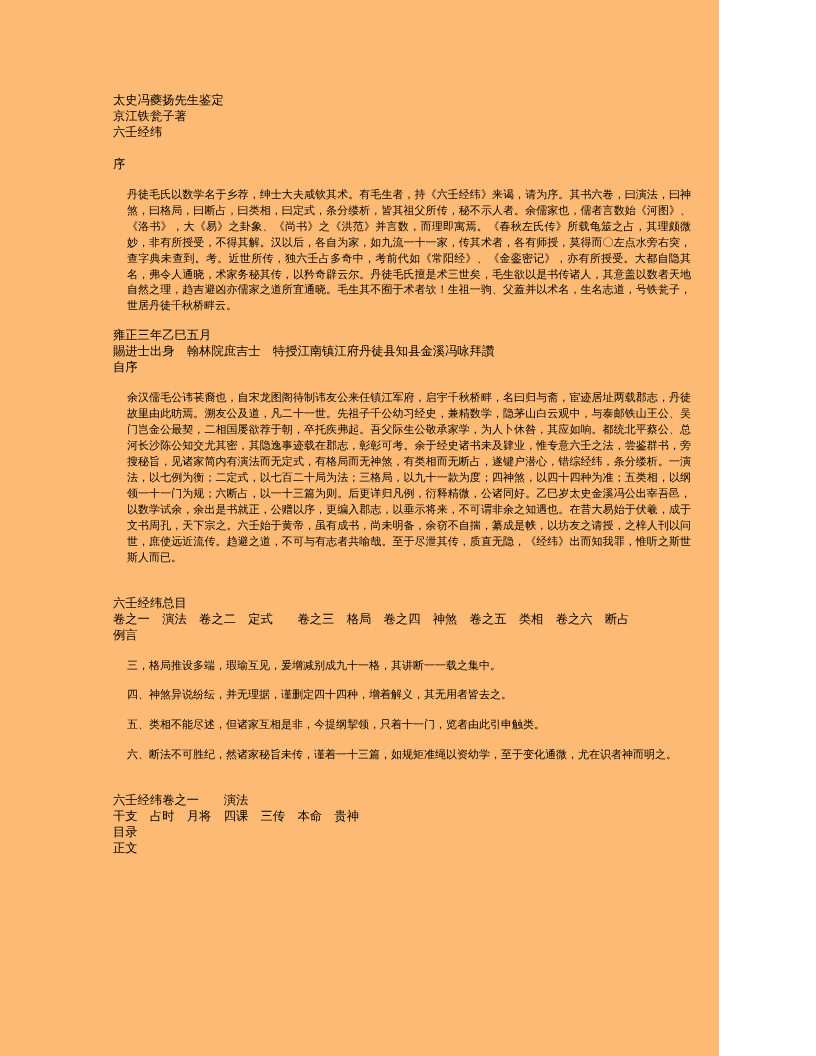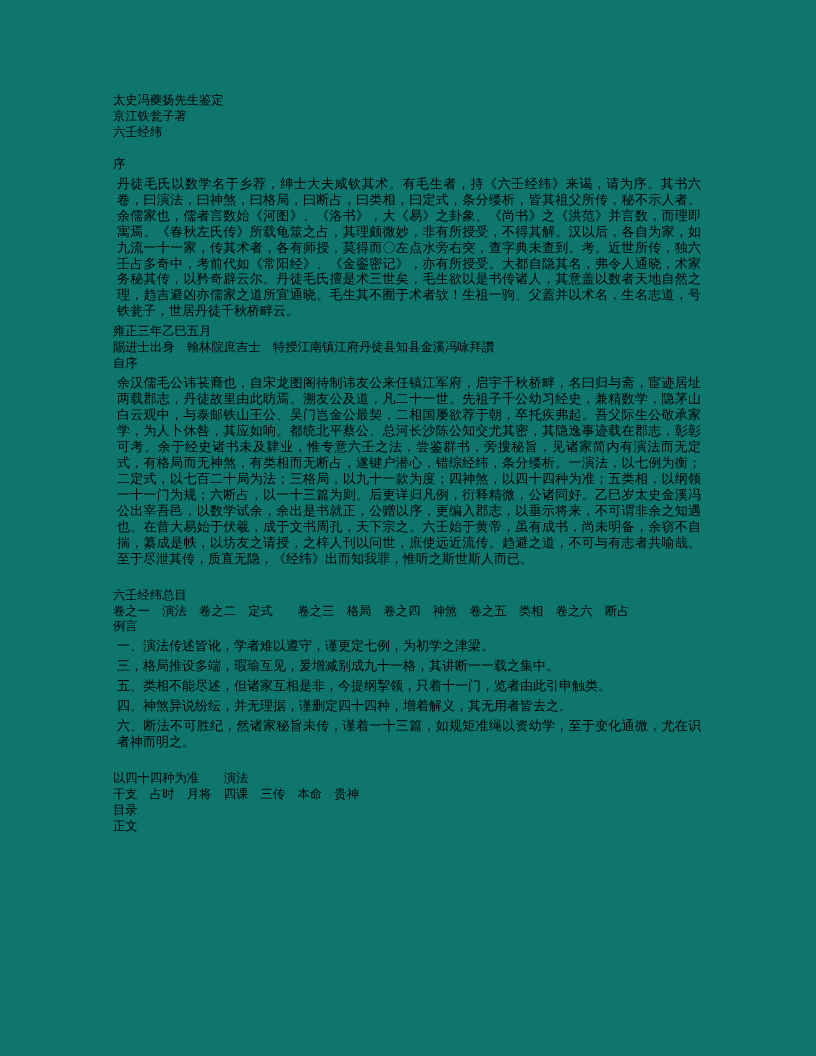--- a/index.html
+++ b/index.html
@@ -10,47 +10,46 @@
   }
   body {
     width: 816px;
     height: 1056px;
     font-family: "DejaVu Sans", "Liberation Sans", sans-serif;
     color: #000000;
     overflow: hidden;
   }
   .page {
     position: relative;
-    width: 816px;
+    width: 719px;
     height: 1056px;
-    background: #0f766e;
+    background: #fdba74;
     box-sizing: border-box;
   }
   .text-column {
     position: absolute;
     left: 113px;
     top: 93px;
     width: 592px;
   }
   .line {
     font-size: 12.3px;
     line-height: 15.95px;
     letter-spacing: 0px;
     white-space: nowrap;
     color: #000000;
   }
   .para {
-    font-size: 13px;
+    font-size: 11px;
     line-height: 15.95px;
     text-align: justify;
     text-justify: inter-character;
     text-align-last: left;
     color: #000000;
-    margin: 4px;
-    font-family: Liberation Mono, monospace;
+    margin: 14px;
   }
   .blank {
     height: 15.95px;
     line-height: 15.95px;
     font-size: 12.3px;
   }
 </style>
 </head>
 <body>
 
@@ -70,27 +69,26 @@
 
     <div class="line">自序</div>
     <p class="para">余汉儒毛公讳苌裔也，自宋龙图阁待制讳友公来任镇江军府，启宇千秋桥畔，名曰归与斋，宦迹居址两载郡志，丹徒故里由此昉焉。溯友公及道，凡二十一世。先祖子千公幼习经史，兼精数学，隐茅山白云观中，与泰邮铁山王公、吴门岂金公最契，二相国屡欲荐于朝，卒托疾弗起。吾父际生公敬承家学，为人卜休咎，其应如响。都统北平蔡公、总河长沙陈公知交尤其密，其隐逸事迹载在郡志，彰彰可考。余于经史诸书未及肄业，惟专意六壬之法，尝鉴群书，旁搜秘旨，见诸家简内有演法而无定式，有格局而无神煞，有类相而无断占，遂键户潜心，错综经纬，条分缕析。一演法，以七例为衡；二定式，以七百二十局为法；三格局，以九十一款为度；四神煞，以四十四种为准；五类相，以纲领一十一门为规；六断占，以一十三篇为则。后更详归凡例，衍释精微，公诸同好。乙巳岁太史金溪冯公出宰吾邑，以数学试余，余出是书就正，公赠以序，更编入郡志，以垂示将来，不可谓非余之知遇也。在昔大易始于伏羲，成于文书周孔，天下宗之。六壬始于黄帝，虽有成书，尚未明备，余窃不自揣，纂成是帙，以坊友之请授，之梓人刊以问世，庶使远近流传。趋避之道，不可与有志者共喻哉。至于尽泄其传，质直无隐，《经纬》出而知我罪，惟听之斯世斯人而已。</p>
 
     <div class="blank">&nbsp;</div>
 
     <div class="line">六壬经纬总目</div>
     <div class="line">卷之一　演法　卷之二　定式　　卷之三　格局　卷之四　神煞　卷之五　类相　卷之六　断占</div>
 
     <div class="line">例言</div>
-    <p class="para">一、演法传述皆讹，学者难以遵守，谨更定七例，为初学之津梁。</p>
     <p class="para">三，格局推设多端，瑕瑜互见，爰增减别成九十一格，其讲断一一载之集中。</p>
+    <p class="para">四、神煞异说纷纭，并无理据，谨删定四十四种，增着解义，其无用者皆去之。</p>
     <p class="para">五、类相不能尽述，但诸家互相是非，今提纲挈领，只着十一门，览者由此引申触类。</p>
-    <p class="para">四、神煞异说纷纭，并无理据，谨删定四十四种，增着解义，其无用者皆去之。</p>
     <p class="para">六、断法不可胜纪，然诸家秘旨未传，谨着一十三篇，如规矩准绳以资幼学，至于变化通微，尤在识者神而明之。</p>
 
     <div class="blank">&nbsp;</div>
 
-    <div class="line">以四十四种为准　　演法</div>
+    <div class="line">六壬经纬卷之一　　演法</div>
     <div class="line">干支　占时　月将　四课　三传　本命　贵神</div>
     <div class="line">目录</div>
     <div class="line">正文</div>
 
   </div>
 </div>
 
 </body></html>

